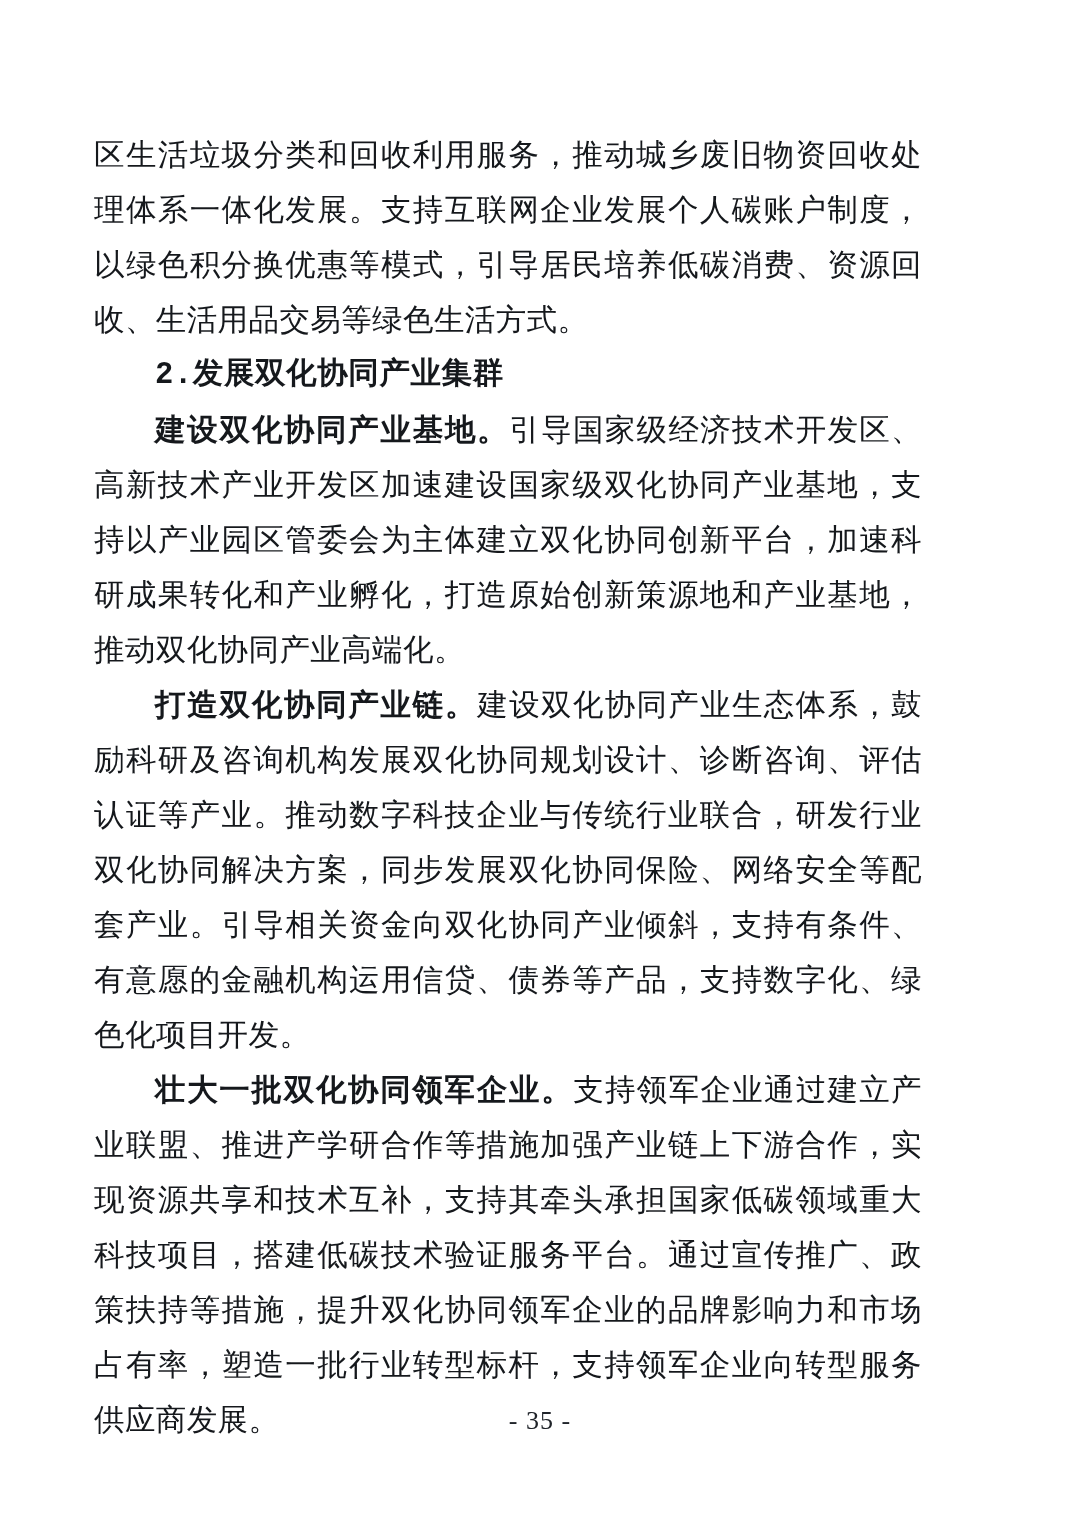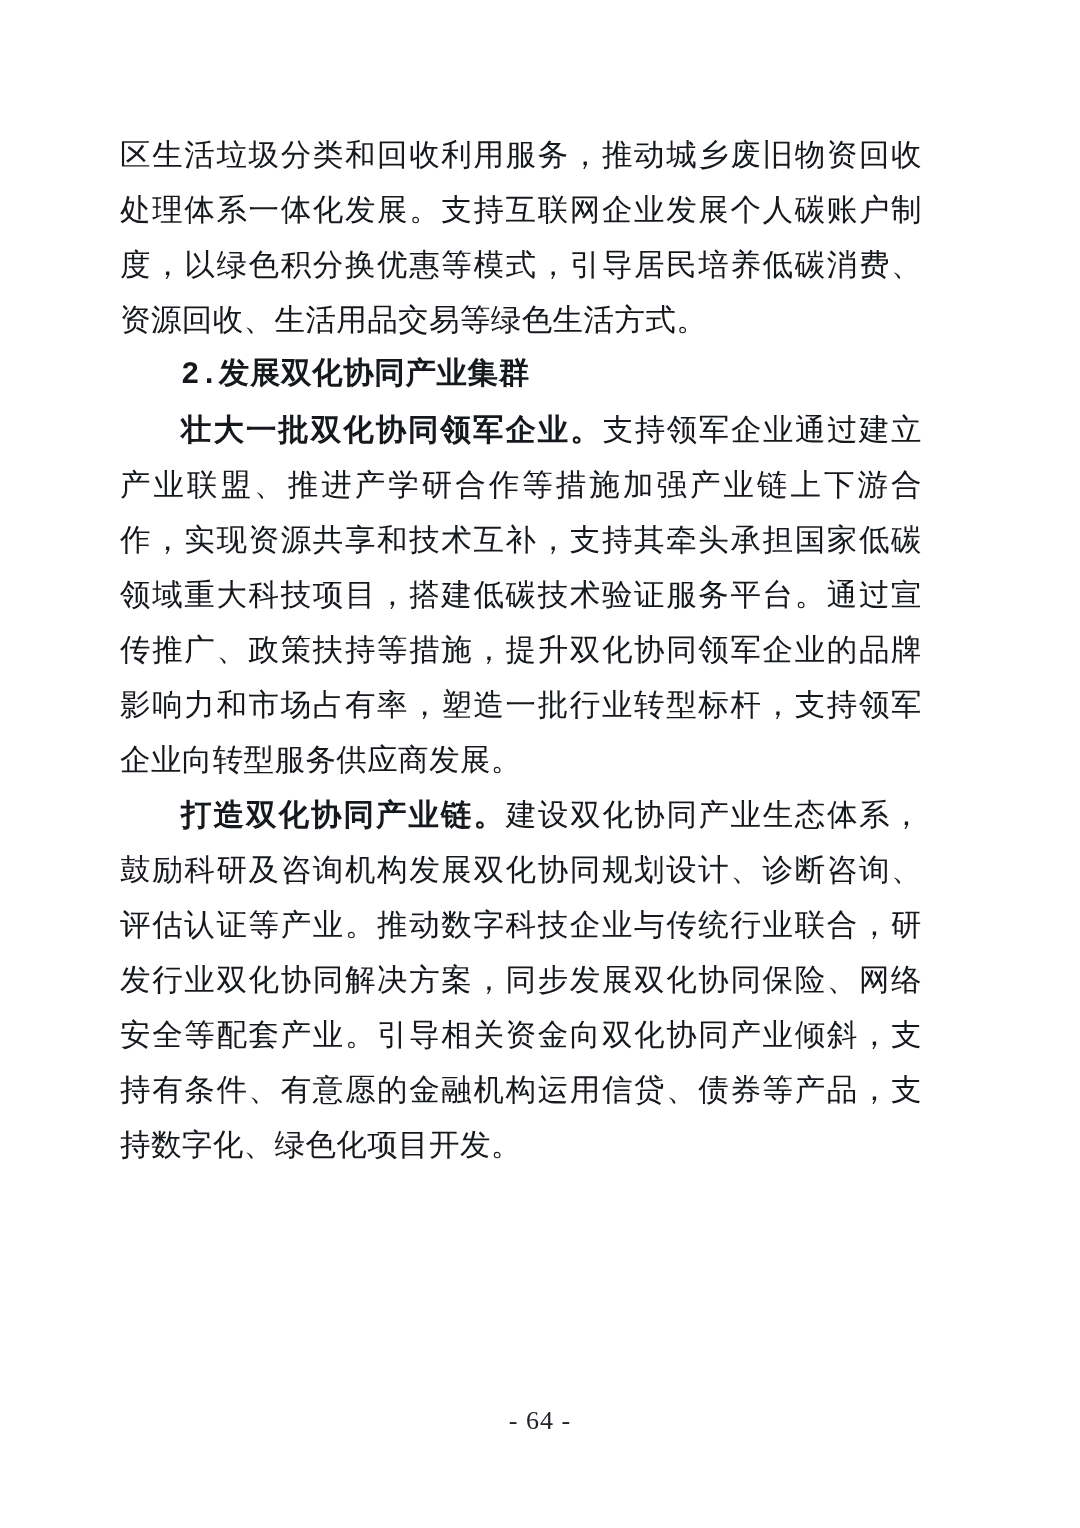--- a/index.html
+++ b/index.html
@@ -12,21 +12,21 @@
     background: #ffffff;
     font-family: "Liberation Serif", "DejaVu Serif", serif;
     color: #1a1a1a;
     overflow: hidden;
   }
   .page {
     position: relative;
     width: 1080px;
     height: 1528px;
     box-sizing: border-box;
-    padding: 128px 158px 0 120px;
+    padding: 128px 158px 0 94px;
   }
   .body-text {
     font-size: 30.5px;
     line-height: 55px;
     text-align: justify;
     text-justify: inter-ideograph;
     letter-spacing: 0.4px;
     color: #15181c;
   }
   .para {
@@ -63,22 +63,23 @@
 <body>
 
 <div class="page">
 
   <div class="body-text">
 
     <p class="para">区生活垃圾分类和回收利用服务，推动城乡废旧物资回收处理体系一体化发展。支持互联网企业发展个人碳账户制度，以绿色积分换优惠等模式，引导居民培养低碳消费、资源回收、生活用品交易等绿色生活方式。</p>
 
     <p class="heading">2.发展双化协同产业集群</p>
 
+    <p class="para indent"><span class="lead">建设双化协同产业基地。</span><span>引导国家级经济技术开发区、高新技术产业开发区加速建设国家级双化协同产业基地，支持以产业园区管委会为主体建立双化协同创新平台，加速科研成果转化和产业孵化，打造原始创新策源地和产业基地，推动双化协同产业高端化。</span></p>
+
+    <p class="para indent"><span class="lead">打造双化协同产业链。</span><span>建设双化协同产业生态体系，鼓励科研及咨询机构发展双化协同规划设计、诊断咨询、评估认证等产业。推动数字科技企业与传统行业联合，研发行业双化协同解决方案，同步发展双化协同保险、网络安全等配套产业。引导相关资金向双化协同产业倾斜，支持有条件、有意愿的金融机构运用信贷、债券等产品，支持数字化、绿色化项目开发。</span></p>
 
     <p class="para indent"><span class="lead">壮大一批双化协同领军企业。</span><span>支持领军企业通过建立产业联盟、推进产学研合作等措施加强产业链上下游合作，实现资源共享和技术互补，支持其牵头承担国家低碳领域重大科技项目，搭建低碳技术验证服务平台。通过宣传推广、政策扶持等措施，提升双化协同领军企业的品牌影响力和市场占有率，塑造一批行业转型标杆，支持领军企业向转型服务供应商发展。</span></p>
 
-    <p class="para indent"><span class="lead">打造双化协同产业链。</span><span>建设双化协同产业生态体系，鼓励科研及咨询机构发展双化协同规划设计、诊断咨询、评估认证等产业。推动数字科技企业与传统行业联合，研发行业双化协同解决方案，同步发展双化协同保险、网络安全等配套产业。引导相关资金向双化协同产业倾斜，支持有条件、有意愿的金融机构运用信贷、债券等产品，支持数字化、绿色化项目开发。</span></p>
-
   </div>
 
-  <div class="page-number">- 64 -</div>
+  <div class="page-number">- 35 -</div>
 
 </div>
 
 </body></html>

